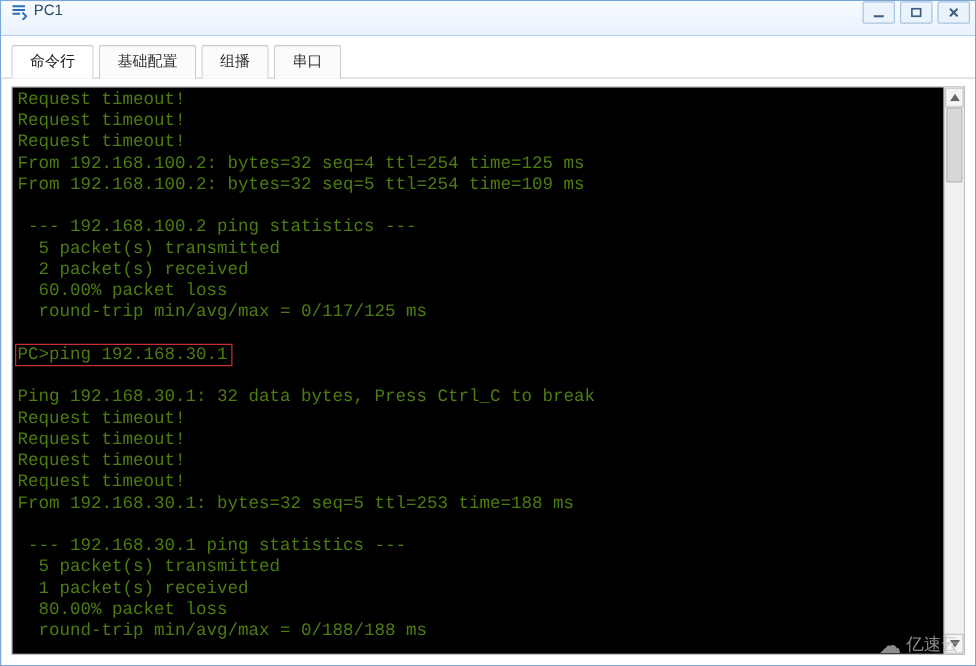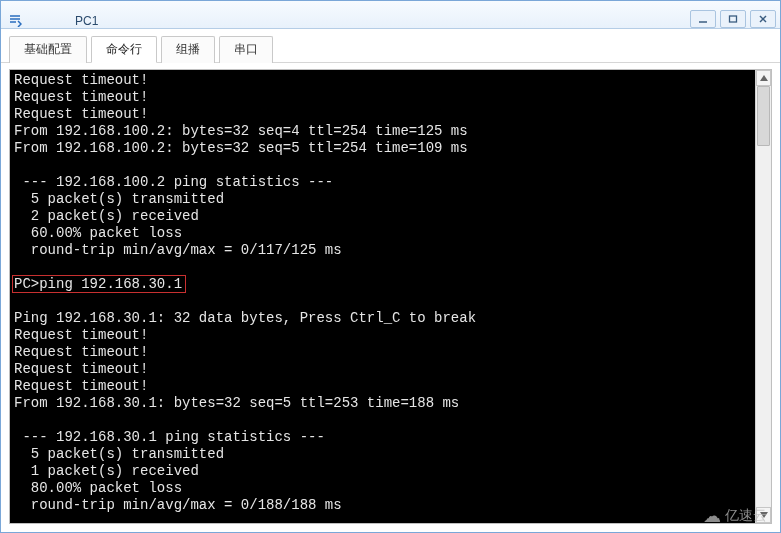--- a/index.html
+++ b/index.html
@@ -18,23 +18,22 @@
     border: 1px solid #7aa7d8;
     position: relative;
     display: flex;
     flex-direction: column;
   }
   .titlebar {
     height: 28px;
     background: linear-gradient(to bottom, #f7fbff, #e8f1fb);
     border-bottom: 1px solid #b5cde6;
     display: flex;
-    align-items: flex-end;
+    align-items: flex-start;
     padding: 0 4px 0 6px;
-    gap: 48px;
   }
   .titlebar .app-icon {
     width: 16px; height: 16px;
     display: inline-flex; align-items: center; justify-content: center;
     margin-right: 4px;
     color: #2a6ebf;
   }
   .titlebar .title {
     font-size: 12px;
     color: #2a4a6d;
@@ -80,21 +79,21 @@
   .terminal-wrap {
     flex: 1;
     margin: 6px 8px 8px 8px;
     border: 1px solid #bfbfbf;
     position: relative;
     display: flex;
   }
   .terminal {
     flex: 1;
     background: #000;
-    color: #e5e5e5;
+    color: #4d7c0f;
     font-family: "Courier New", monospace;
     font-size: 14px;
     line-height: 17px;
     padding: 2px 4px;
     white-space: pre;
     overflow: hidden;
     position: relative;
   }
   .scrollbar {
     width: 16px;
@@ -170,22 +169,22 @@
       <div class="win-btn">
         <svg width="10" height="10" viewBox="0 0 10 10">
             <line x1="2" y1="2" x2="8" y2="8" stroke="#3a5c80" stroke-width="1.5"></line>
             <line x1="8" y1="2" x2="2" y2="8" stroke="#3a5c80" stroke-width="1.5"></line>
           </svg>
       </div>
     </div>
   </div>
 
   <div class="tabbar">
+    <div class="tab active">命令行</div>
     <div class="tab">基础配置</div>
-    <div class="tab active">命令行</div>
     <div class="tab">组播</div>
     <div class="tab">串口</div>
   </div>
 
   <div class="terminal-wrap">
     <div class="terminal" id="terminal">Request timeout!
 Request timeout!
 Request timeout!
 From 192.168.100.2: bytes=32 seq=4 ttl=254 time=125 ms
 From 192.168.100.2: bytes=32 seq=5 ttl=254 time=109 ms

